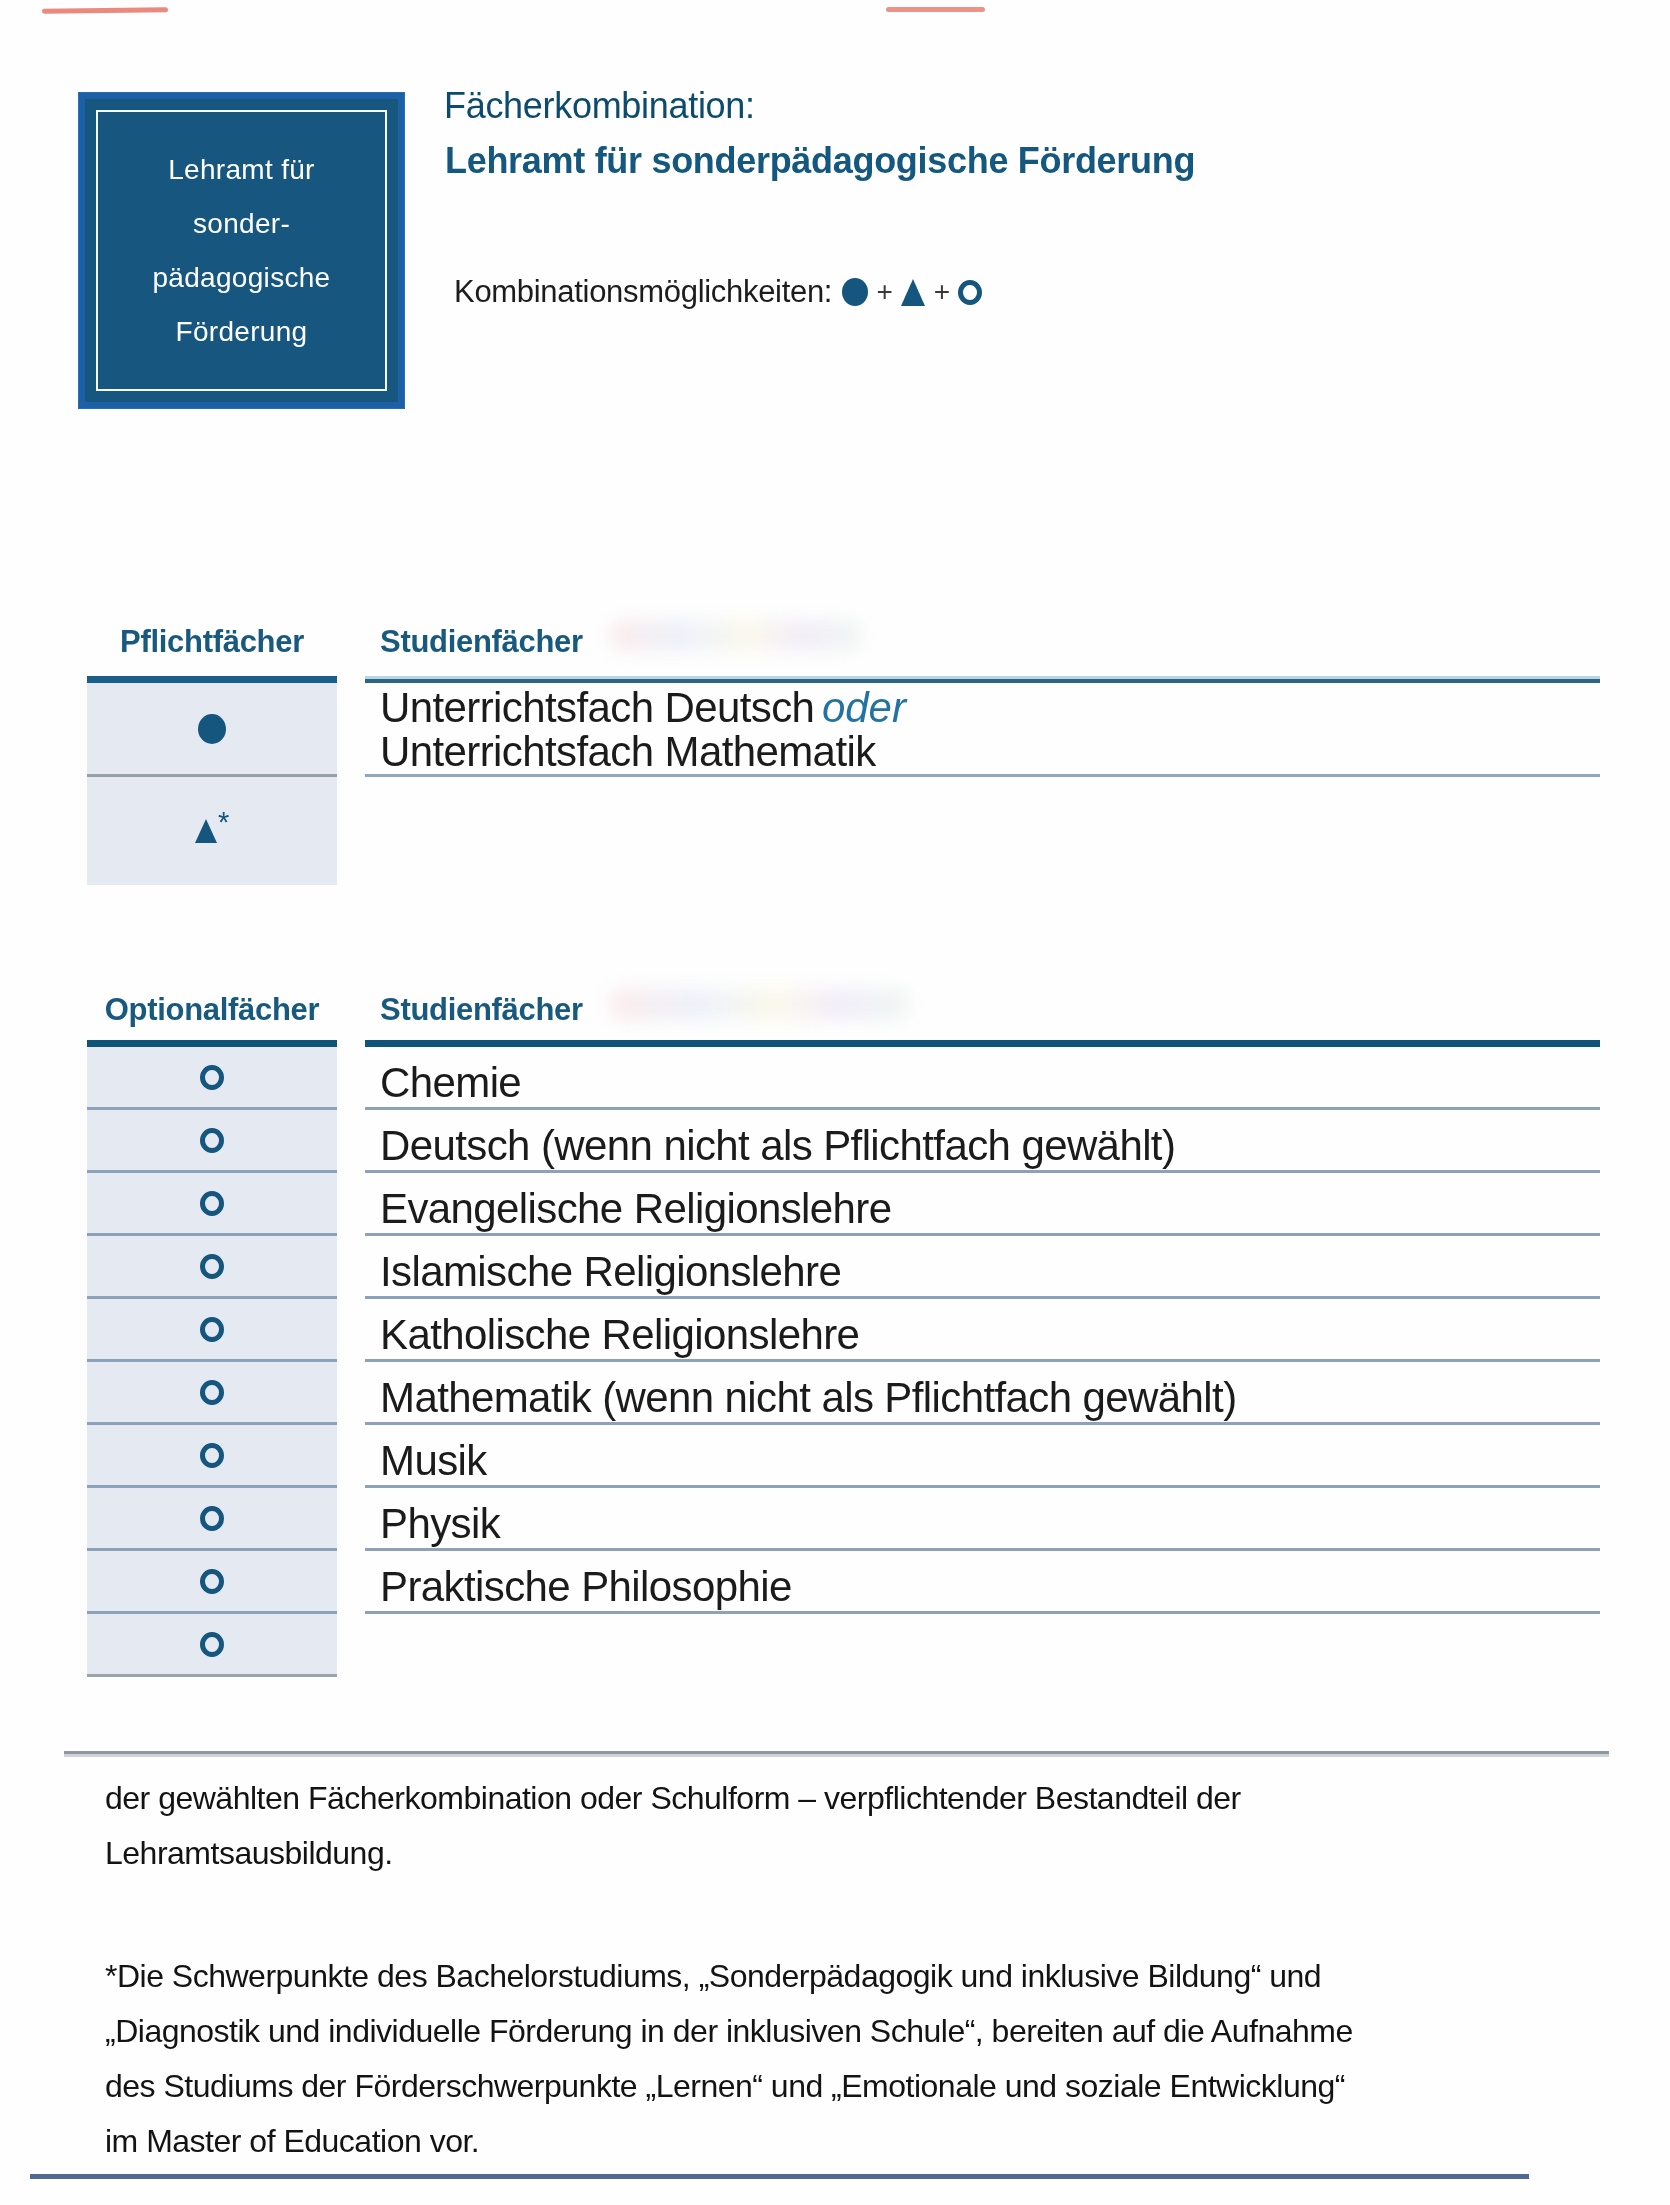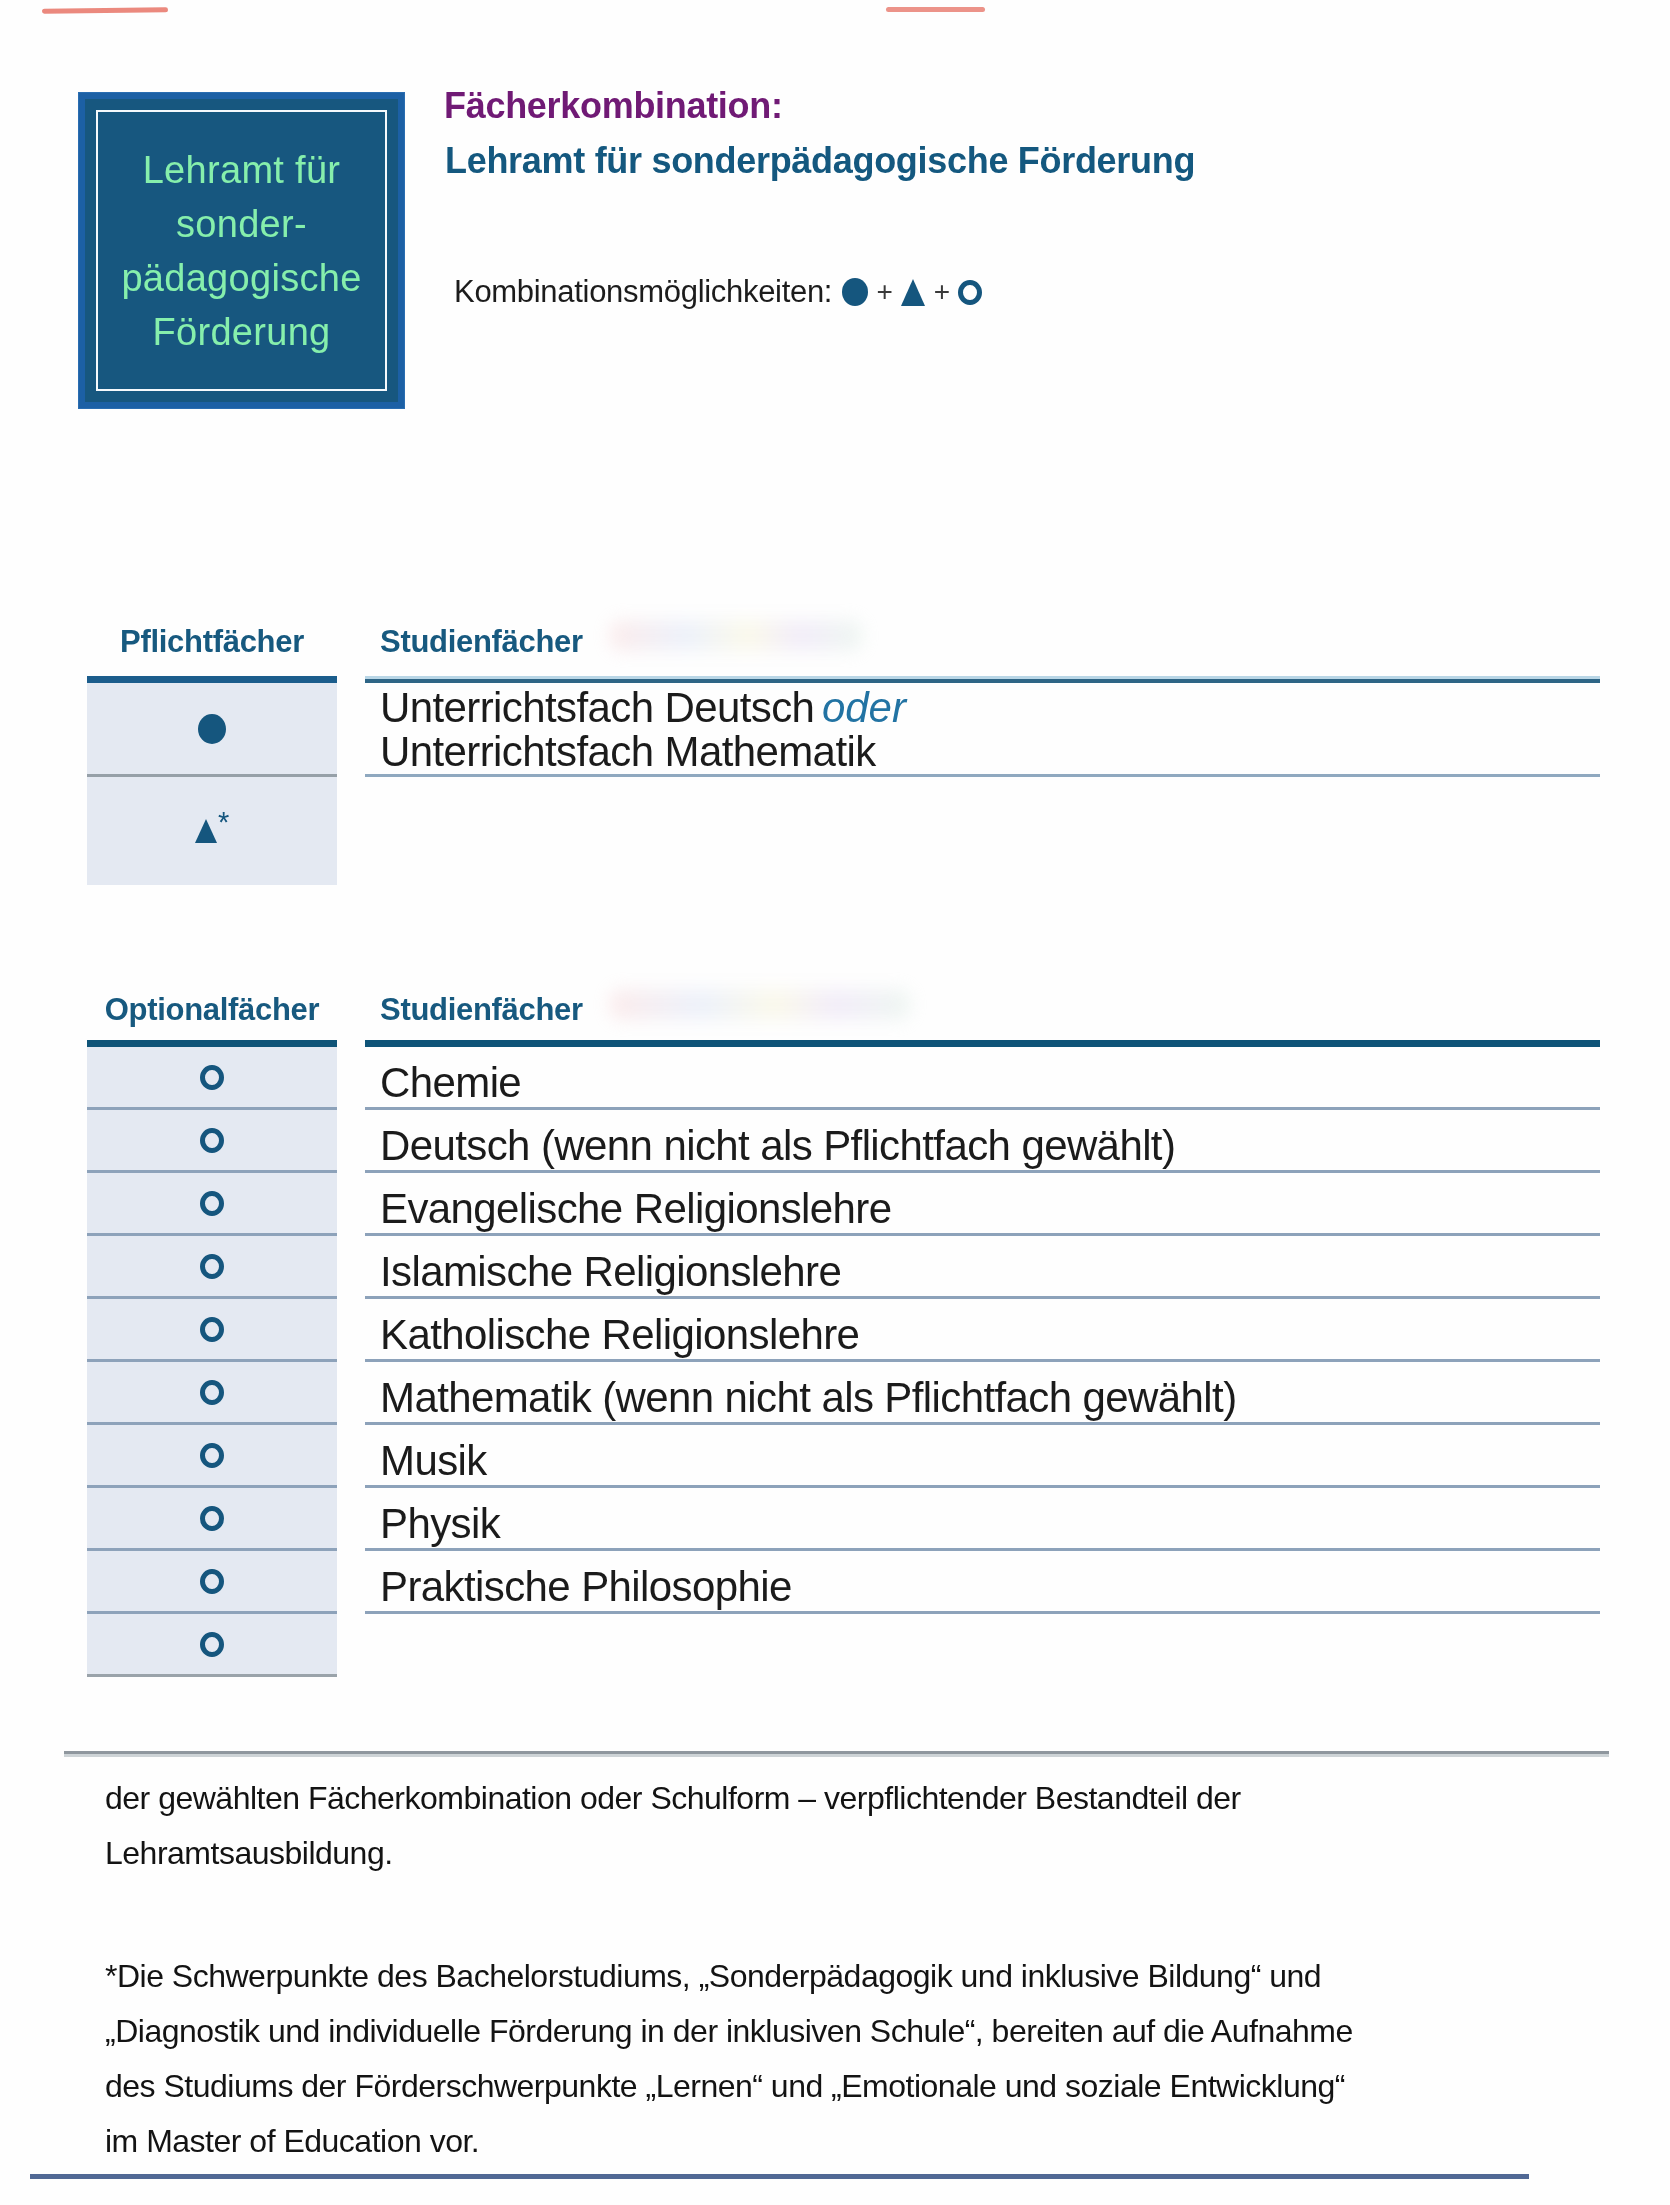--- a/index.html
+++ b/index.html
@@ -9,24 +9,24 @@
   
   .red-a{position:absolute;left:42px;top:7.5px;width:126px;height:5.4px;background:#dd3a28;opacity:.6;border-radius:2.7px;transform:rotate(-.6deg);}
   .red-b{position:absolute;left:886px;top:7px;width:99px;height:4.8px;background:#dd3a28;opacity:.55;border-radius:2.7px;}
   .navy-line{position:absolute;left:30px;top:2174px;width:1499px;height:4.8px;background:#25437a;opacity:.8;}
 
   
   .badge{position:absolute;left:78px;top:92px;width:327px;height:317px;background:#1c60a5;box-shadow:0 0 0 1.1px #2a6db1 inset;}
   .badge-fill{position:absolute;inset:7px;background:#17577f;}
   .badge-line-border{position:absolute;inset:11.2px;border:2.7px solid #f5f9fc;}
   .badge-text{position:absolute;inset:0;display:flex;flex-direction:column;align-items:center;justify-content:center;
-              color:#86efac;font-size:38px;line-height:54px;letter-spacing:0.3px;text-align:center;}
-
-  
-  .t-main{position:absolute;left:444px;top:85px;font-size:36px;font-weight:bold;color:#701a75;letter-spacing:-0.3px;}
+              color:#ffffff;font-size:28px;line-height:54px;letter-spacing:0.3px;text-align:center;}
+
+  
+  .t-main{position:absolute;left:444px;top:85px;font-size:36px;font-weight:normal;color:#0c4a6e;letter-spacing:-0.3px;}
   .t-sub{position:absolute;left:445px;top:140px;font-size:36px;font-weight:bold;color:#14587f;letter-spacing:-0.3px;}
 
   
   .combo{position:absolute;left:454px;top:274px;display:flex;align-items:center;font-size:31px;color:#1c1c1c;letter-spacing:-0.3px;}
   .combo .plus{font-size:28px;color:#3a3a3a;margin:0 8.6px;}
   .dot-sm{width:26px;height:28px;border-radius:50%;background:#15567e;margin-left:9.6px;}
   .tri-sm{width:0;height:0;border-left:12.3px solid transparent;border-right:12.3px solid transparent;border-bottom:27px solid #15567e;}
   .ring-sm{width:23.6px;height:25px;border-radius:50%;border:5.4px solid #15567e;box-sizing:border-box;}
 
   

